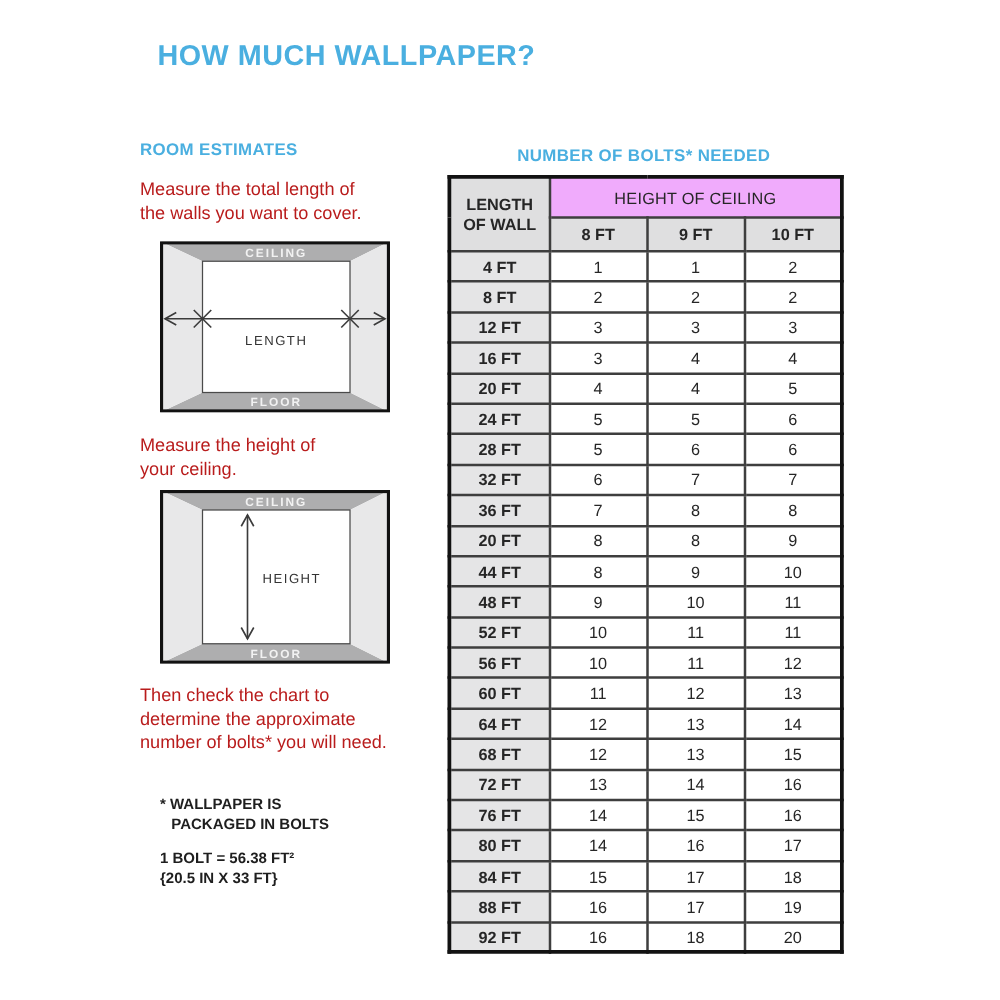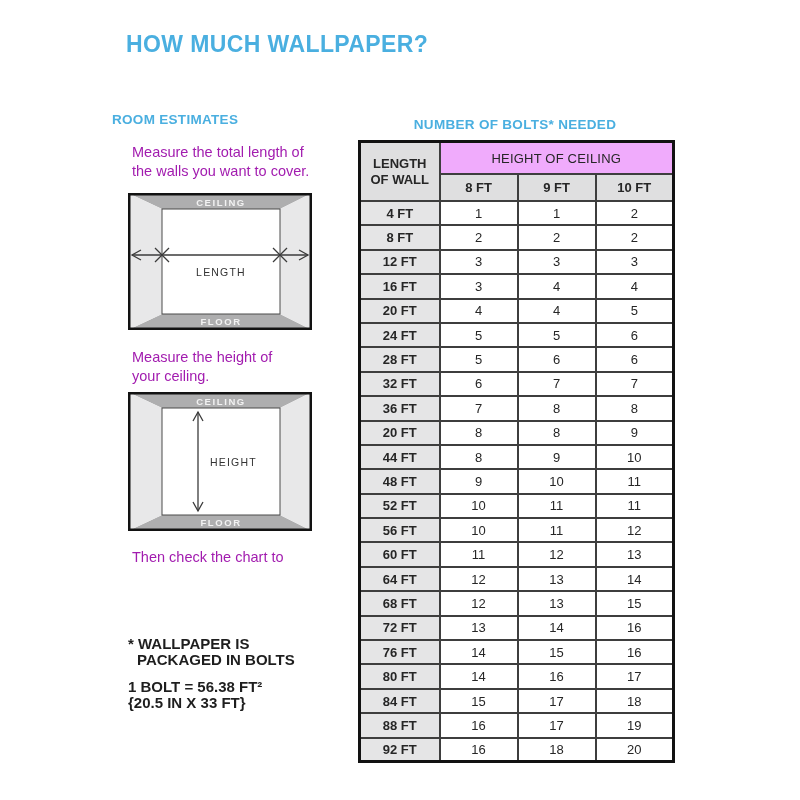--- a/index.html
+++ b/index.html
@@ -10,29 +10,29 @@
   .page-title {
     position:absolute; left:126px; top:31px;
     font-size:23px; font-weight:bold; color:#4AAFE0; letter-spacing:0.4px;
   }
   .section-heading {
     font-size:13.5px; font-weight:bold; color:#4AAFE0; letter-spacing:0.3px;
   }
   #room-heading { position:absolute; left:112px; top:112px; }
   #table-heading { position:absolute; left:358px; top:117px; width:314px; text-align:center; }
   .para {
-    position:absolute; left:132px; width:230px;
-    font-size:14.5px; line-height:18.5px; color:#a21caf;
+    position:absolute; left:112px; width:230px;
+    font-size:14.5px; line-height:18.5px; color:#b91c1c;
   }
   #para-length { top:143px; }
   #para-height { top:348px; }
   #para-chart  { top:548px; }
   .bold-note {
     position:absolute; left:128px;
-    font-size:15px; font-weight:bold; line-height:15.5px; color:#1e1e1e;
+    font-size:12px; font-weight:bold; line-height:15.5px; color:#1e1e1e;
   }
   #wallpaper-note { top:636px; }
   #wallpaper-note .indent { padding-left:9px; }
   #bolt-note { top:679px; }
   .diagram { position:absolute; left:128px; width:184px; }
   #diagram-length { top:193px; height:137px; }
   #diagram-height { top:392px; height:139px; }
   .diagram svg { display:block; width:100%; height:100%; }
   .band-label {
     font-family:"Liberation Sans", sans-serif; font-size:9.5px; font-weight:bold;
@@ -123,20 +123,22 @@
         <line x1="70" y1="20" x2="70" y2="119"></line>
         <polyline points="65,29 70,20 75,29"></polyline>
         <polyline points="65,110 70,119 75,110"></polyline>
       </g>
       <text class="dim-label" x="82" y="74">HEIGHT</text>
     </svg>
   </div>
 
   <div class="para" id="para-chart">
     <div>Then check the chart to</div>
+    <div>determine the approximate</div>
+    <div>number of bolts* you will need.</div>
   </div>
 
   <div class="bold-note" id="wallpaper-note">
     <div>* WALLPAPER IS</div>
     <div class="indent">PACKAGED IN BOLTS</div>
   </div>
 
   <div class="bold-note" id="bolt-note">
     <div>1 BOLT = 56.38 FT²</div>
     <div>{20.5 IN X 33 FT}</div>

